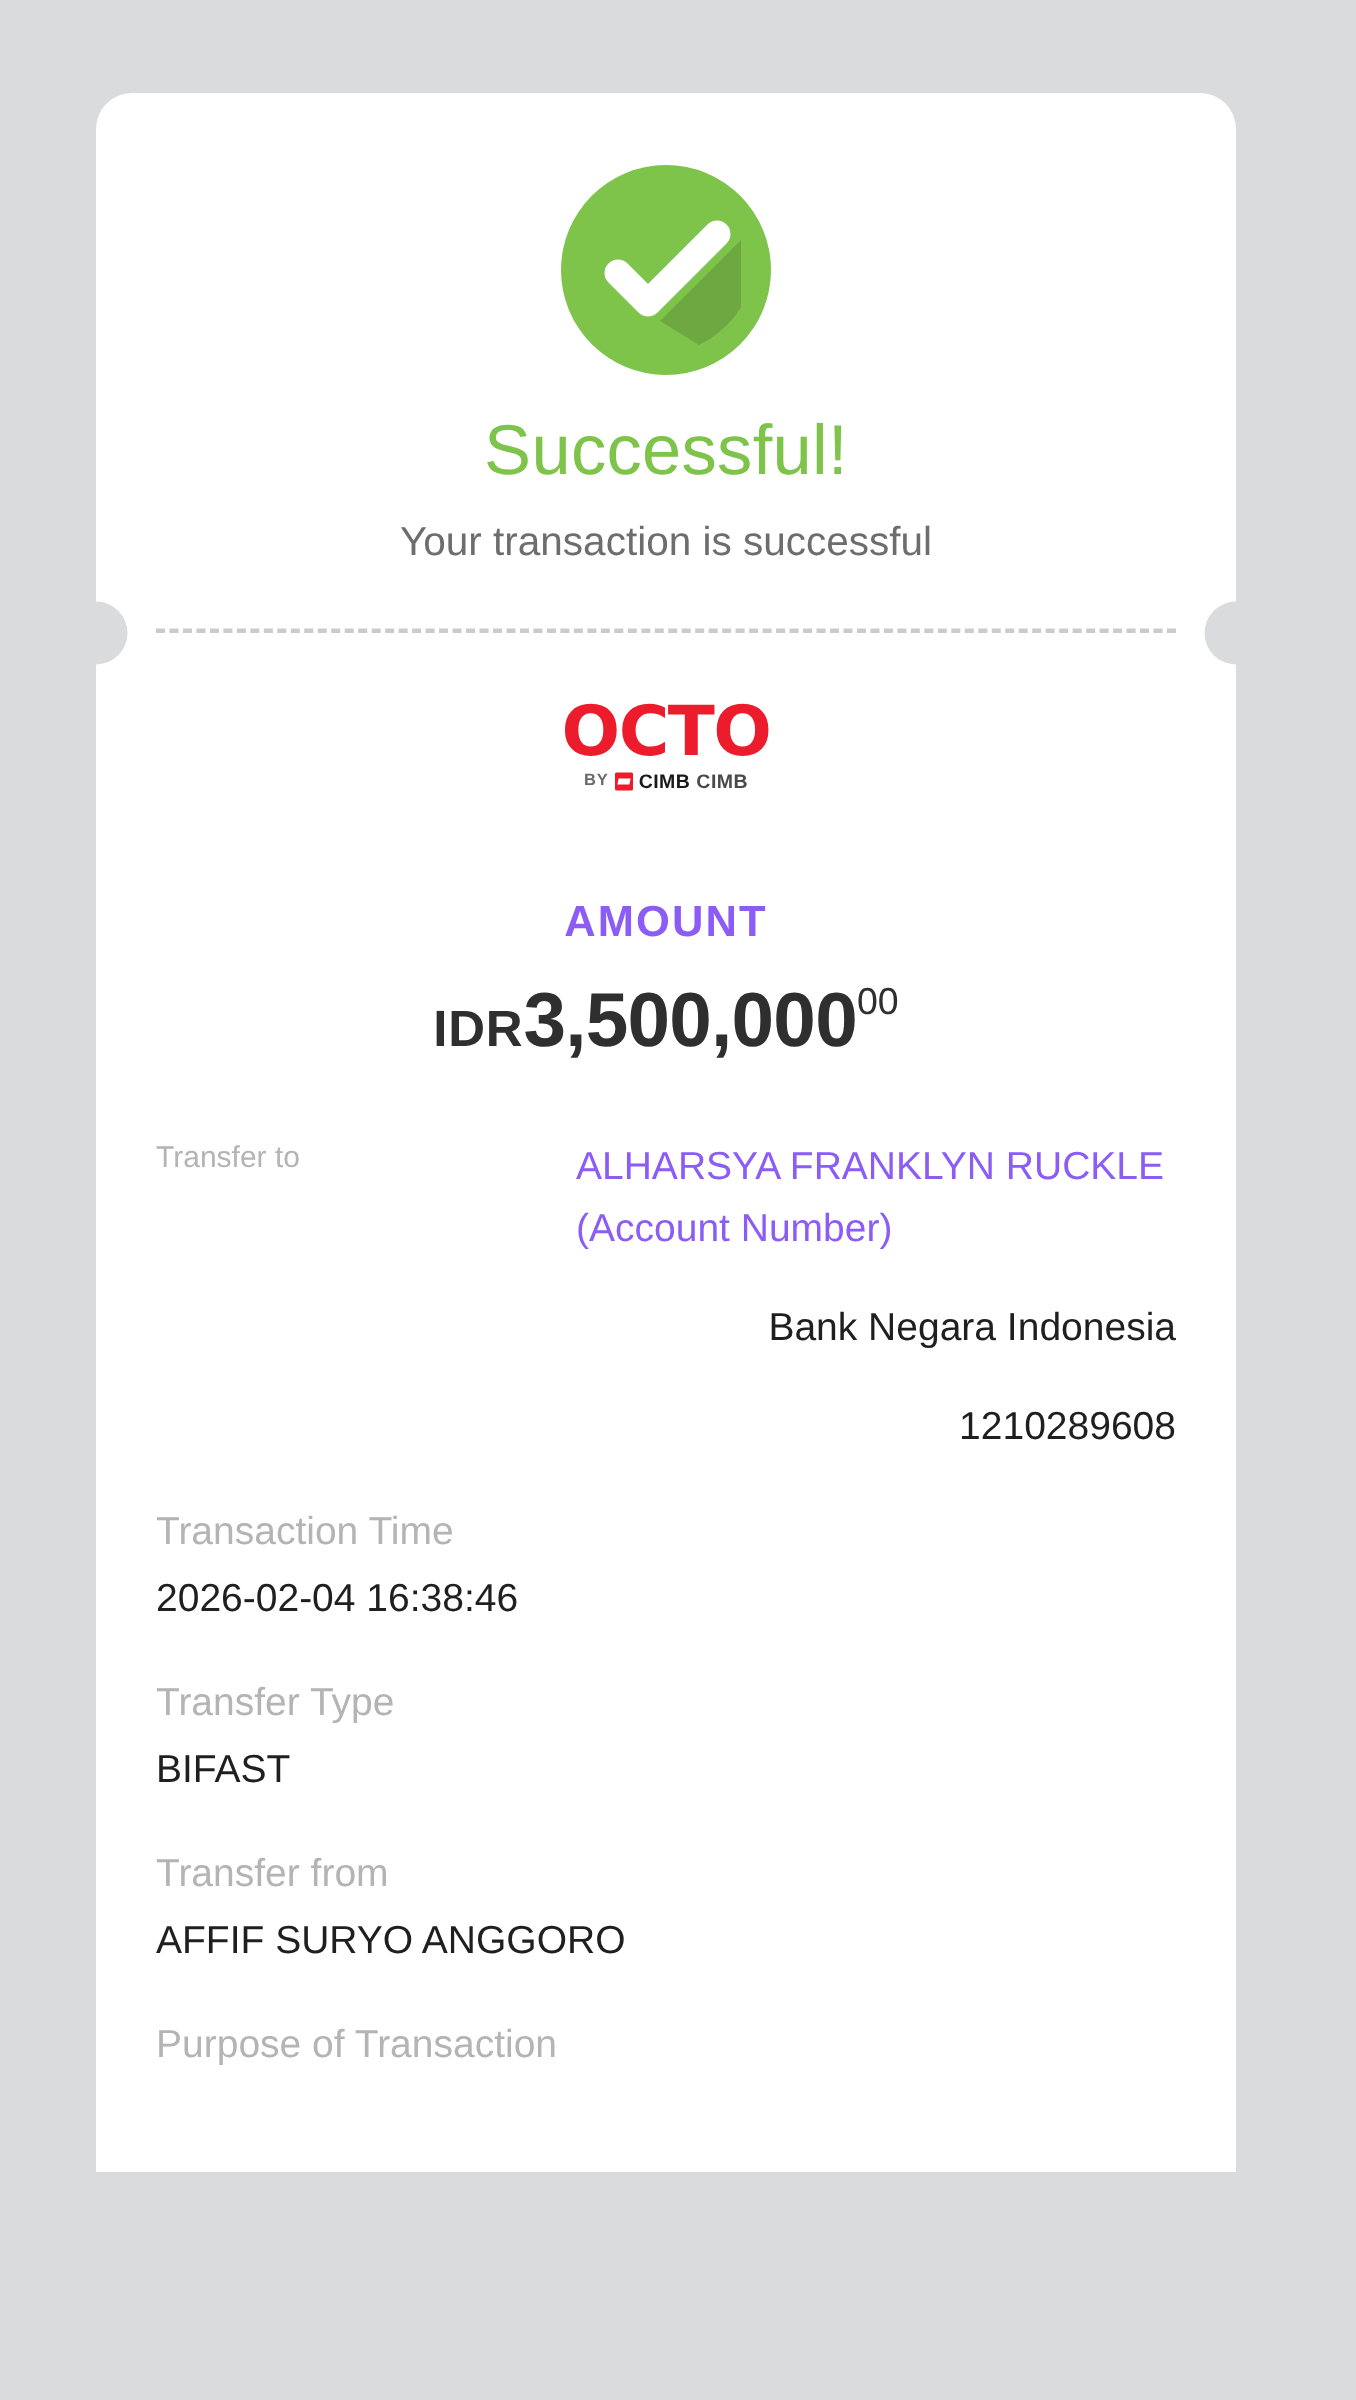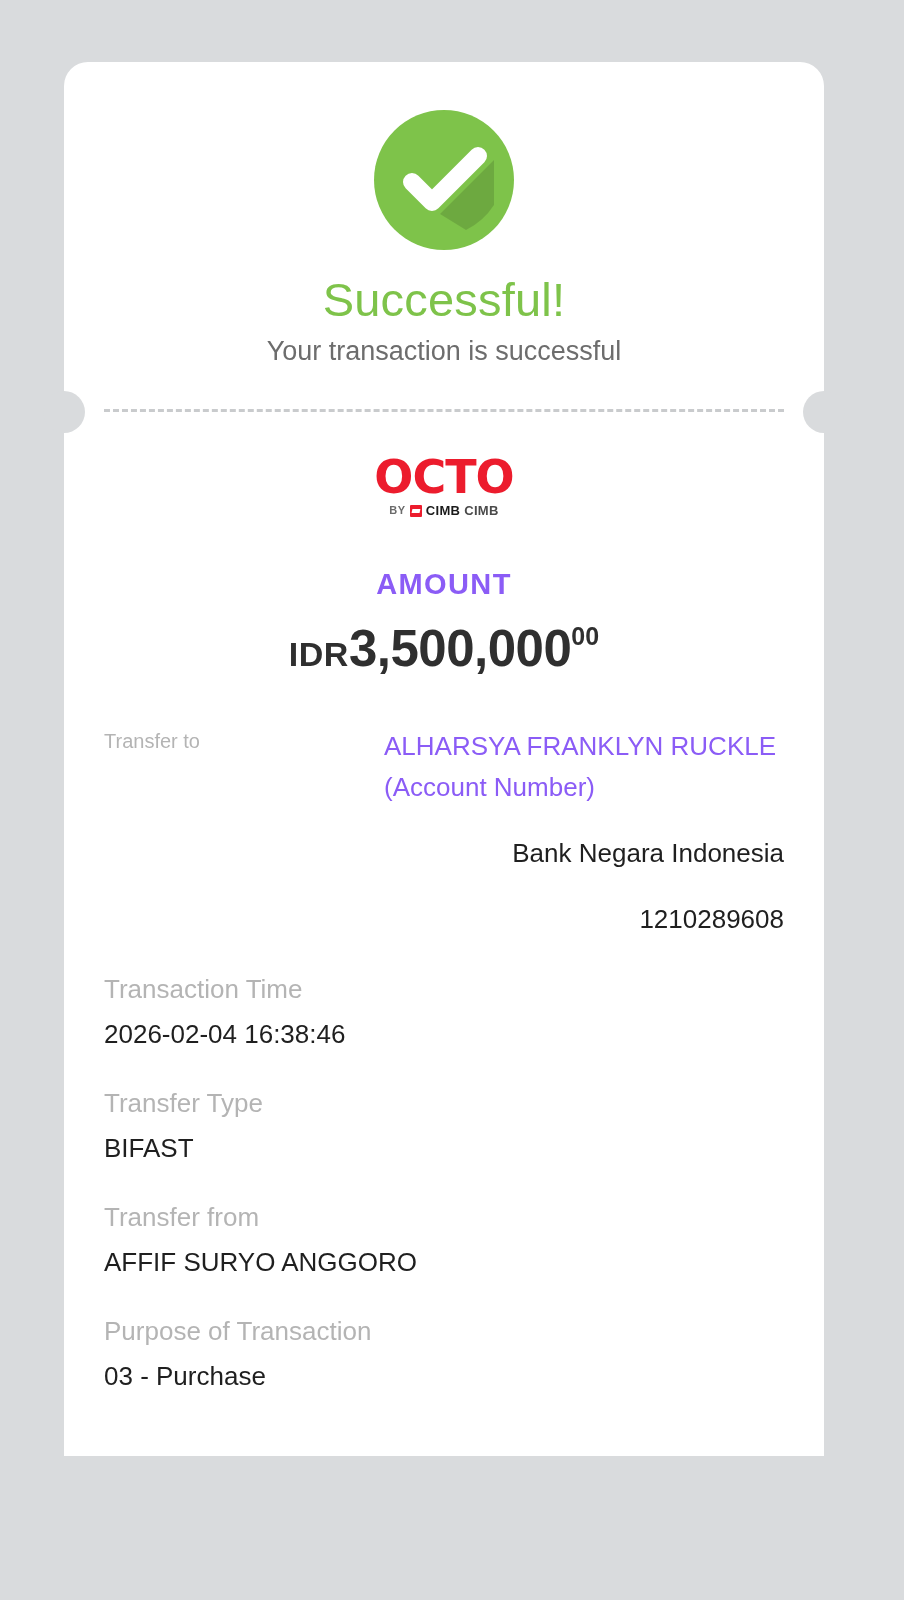--- a/index.html
+++ b/index.html
@@ -40,21 +40,21 @@
     height: 140px;
     margin: 0 auto 26px;
     position: relative;
   }
 
   .success-title {
     color: #7ec34a;
     font-size: 47px;
     font-weight: normal;
     letter-spacing: 0.2px;
-    margin: 0 0 12px;
+    margin: 0 0 22px;
     line-height: 1;
   }
 
   .success-sub {
     color: #6d6d6d;
     font-size: 27px;
     font-weight: normal;
     margin: 0;
     line-height: 1.2;
   }
@@ -77,21 +77,21 @@
   .notch.left  { left: -61px; }
   .notch.right { right: -61px; }
 
   
   .body-section {
     padding: 40px 40px 60px;
   }
 
   .logo-wrap {
     text-align: center;
-    margin-bottom: 50px;
+    margin-bottom: 71px;
   }
   .octo-logo {
     display: inline-block;
     line-height: 1;
   }
   .octo-word {
     font-family: "DejaVu Sans", sans-serif;
     font-weight: bold;
     font-size: 46px;
     color: #ec1c2d;
@@ -150,21 +150,21 @@
     letter-spacing: 0.5px;
   }
   .amount-main {
     font-size: 51px;
     font-weight: bold;
     color: #2f2f2f;
     letter-spacing: -0.5px;
   }
   .amount-cents {
     font-size: 25px;
-    font-weight: bold;
+    font-weight: normal;
     color: #2f2f2f;
     vertical-align: 21px;
   }
 
   .kv {
     display: flex;
     align-items: flex-start;
     justify-content: space-between;
     gap: 20px;
     margin-bottom: 8px;
@@ -277,21 +277,20 @@
         <div class="v">BIFAST</div>
       </div>
 
       <div class="stack">
         <div class="k">Transfer from</div>
         <div class="v">AFFIF SURYO ANGGORO</div>
       </div>
 
       <div class="stack">
         <div class="k">Purpose of Transaction</div>
-        <div class="v">03 - Purchase</div>
       </div>
 
     </div>
   </div>
 
   <div class="zigzag" id="zigzag" style="top: 1460.58px;"></div>
 
 </div>
 
 </body></html>

